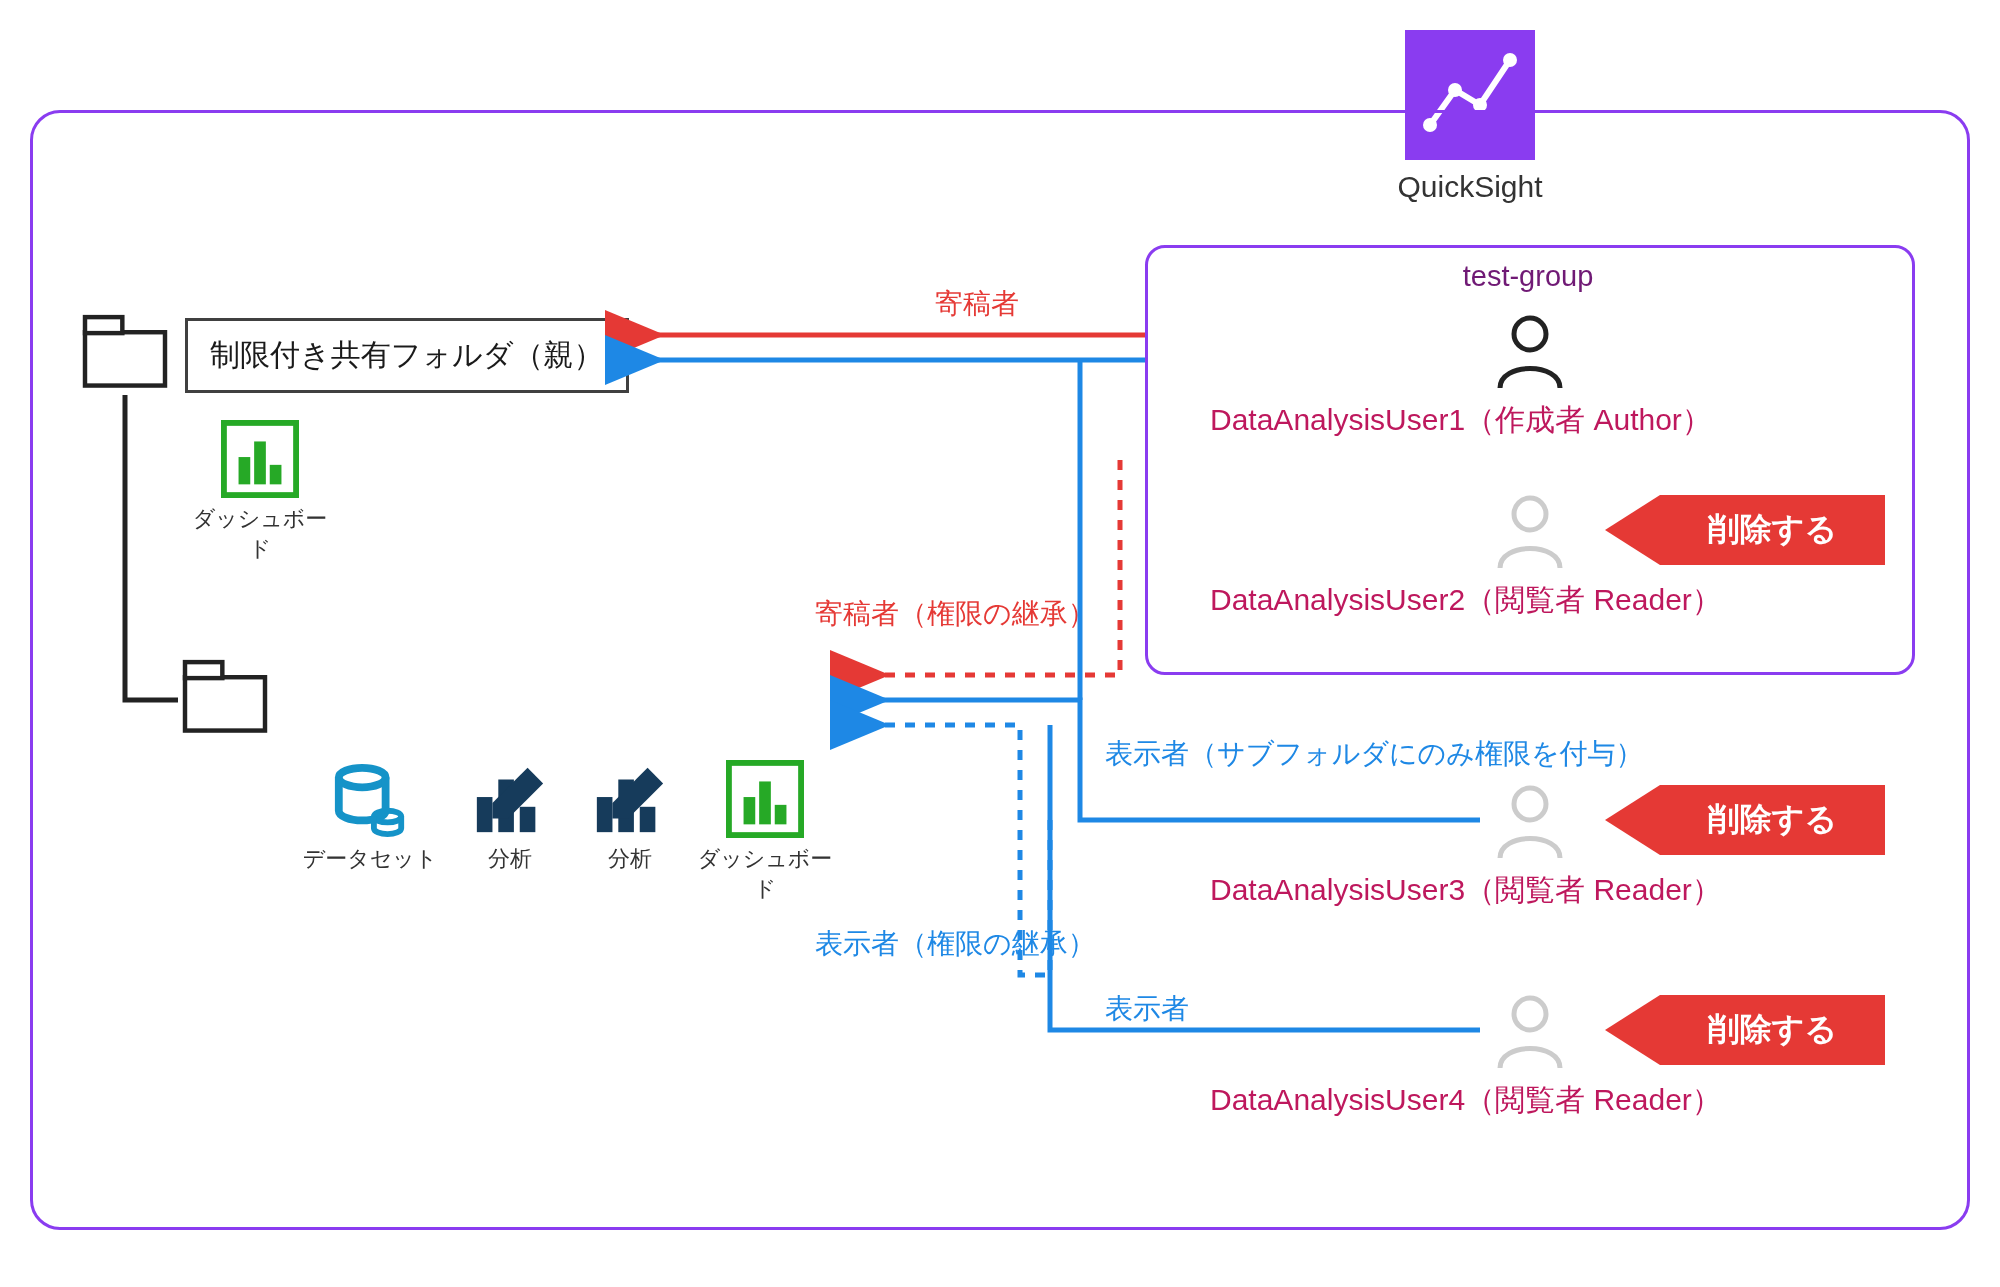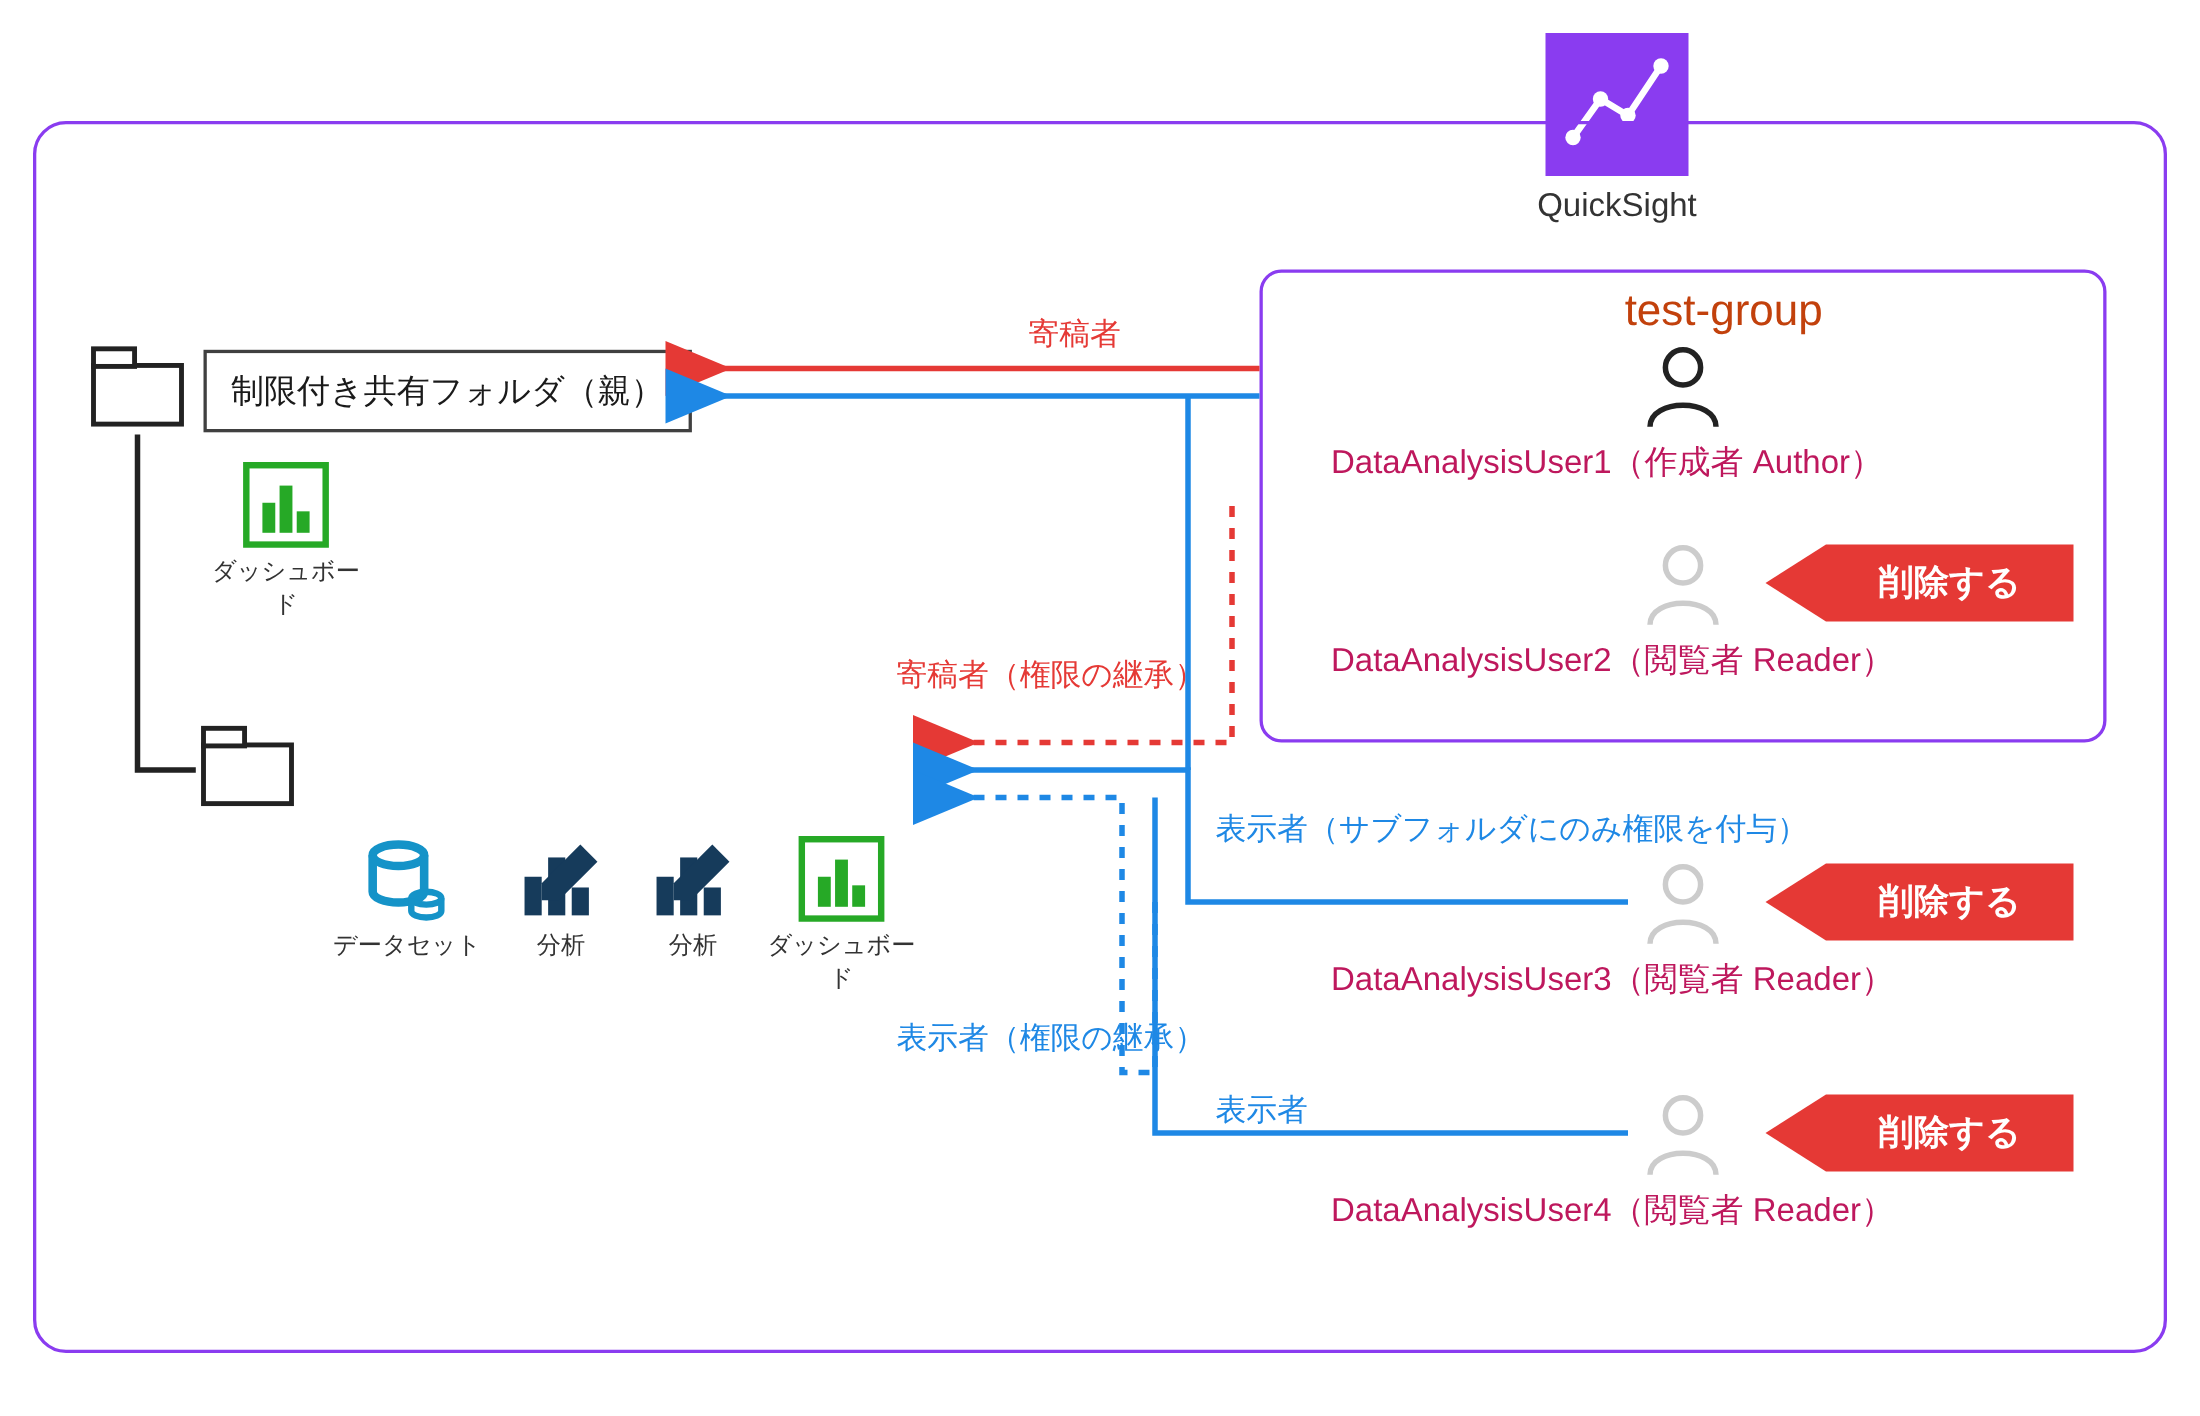--- a/index.html
+++ b/index.html
@@ -53,26 +53,26 @@
     position: absolute;
     left: 1145px;
     top: 245px;
     width: 770px;
     height: 430px;
     border: 3px solid #8a3cf0;
     border-radius: 20px;
   }
   .group-title {
     position: absolute;
-    left: 1182px;
+    left: 1143px;
     top: 260px;
     width: 770px;
     text-align: center;
-    color: #c2410c;
-    font-size: 40px;
+    color: #701a75;
+    font-size: 29px;
   }
 
   
   .folder-icon {
     position: absolute;
     width: 90px;
     height: 80px;
   }
   .folder-icon svg { width: 100%; height: 100%; }
 

